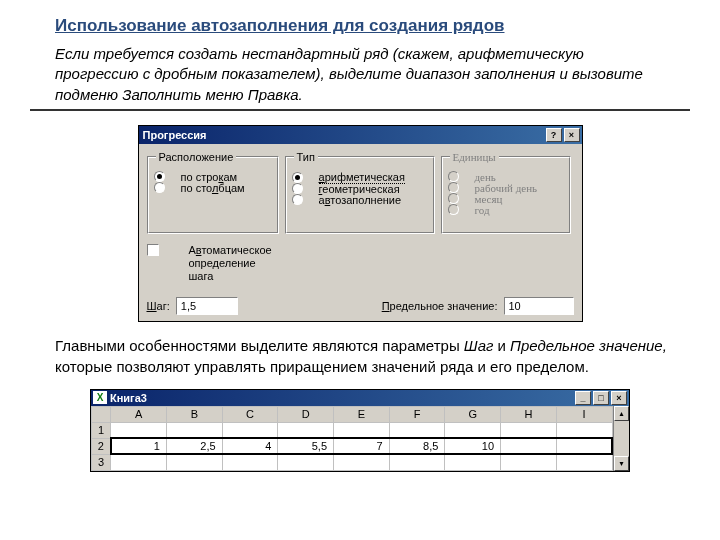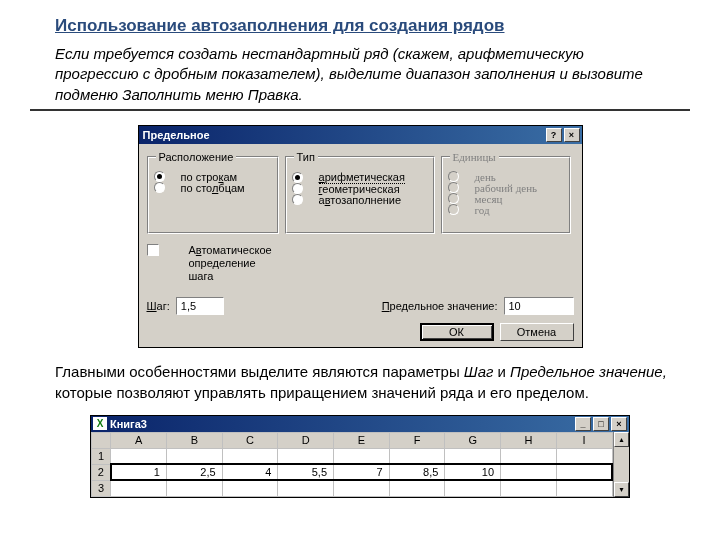--- a/index.html
+++ b/index.html
@@ -198,21 +198,21 @@
 </head>
 <body>
 
 <div class="title">Использование автозаполнения для создания рядов</div>
 <p class="intro">Если требуется создать нестандартный ряд (скажем, арифметическую прогрессию с дробным показателем), выделите диапазон заполнения и вызовите подменю Заполнить меню Правка.</p>
 <hr class="hr">
 
 <div class="dlg-wrap">
 <div class="dialog">
   <div class="titlebar">
-    <span>Предельное</span>
+    <span>Прогрессия</span>
     <div class="titlebar-btns">
       <div class="tbtn">?</div>
       <div class="tbtn">×</div>
     </div>
   </div>
   <div class="dlg-body">
     <div class="row">
 
       <div class="grp" style="width:132px;">
         <div class="grp-inner"></div>
@@ -267,28 +267,24 @@
       </div>
     </div>
 
     <div class="chkrow" style="width:132px;gap:30px;">
       <span class="chk"></span>
       <span style="line-height:1.2;"><span>А</span><span class="u">в</span><span>томатическое определение шага</span></span>
     </div>
 
     <div class="rowfields">
       <span><span class="u">Ш</span><span>аг:</span></span>
-      <input class="txt" style="width: 48px;" value="1,5">
+      <input class="txt" style="width: 62px;" value="1,5">
       <span style="flex:1"></span>
       <span><span class="u">П</span><span>редельное значение:</span></span>
       <input class="txt" style="width: 70px;" value="10">
-    </div>
-    <div class="btnrow">
-      <div class="btn def">ОК</div>
-      <div class="btn">Отмена</div>
     </div>
   </div>
 </div>
 </div>
 
 <p class="desc">
   <span>Главными особенностями выделите являются параметры </span><i>Шаг</i><span> и </span><i>Предельное значение,</i><span> которые позволяют управлять приращением значений ряда и его пределом.</span>
 </p>
 
 <div class="ss-wrap">

